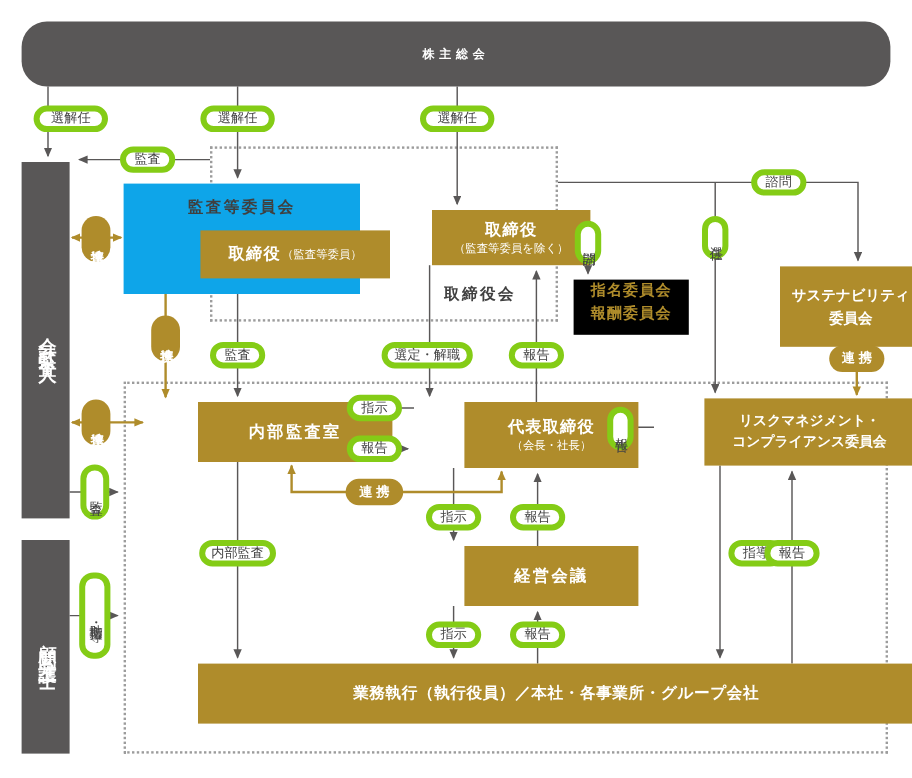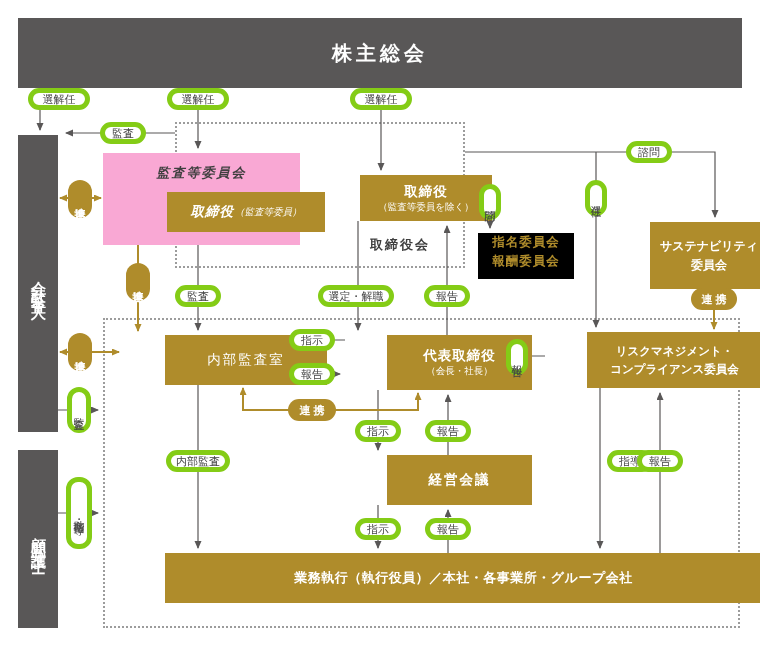--- a/index.html
+++ b/index.html
@@ -6,21 +6,21 @@
   body { font-family:"Liberation Sans","DejaVu Sans",sans-serif; background:#fff; }
   .stage { position:relative; width:760px; height:648px; background:#fff; overflow:hidden; }
   .abs { position:absolute; }
   .bar { background:#595757; color:#fff; display:flex; align-items:center; justify-content:center;
          font-weight:bold; z-index:2; }
   .vbar { background:#595757; color:#fff; display:flex; align-items:center; justify-content:center;
           font-weight:bold; writing-mode:vertical-rl; text-orientation:upright; letter-spacing:0.4em;
           font-size:15px; z-index:2; }
   .gold { background:#AF8C2B; color:#fff; display:flex; flex-direction:column; align-items:center;
           justify-content:center; z-index:2; text-align:center;margin-left:42px; }
-  .graybox { background:#f9a8d4; z-index:2;font-style:italic; }
+  .graybox { background:#0ea5e9; z-index:2; }
   .dotted { border:2px dotted #9c9c9c; z-index:0; }
   .pill { position:absolute; background:#fff; border:5px solid #84cc16; border-radius:12px; color:#444;
           font-size:11px; display:flex; align-items:center; justify-content:center; z-index:3; line-height:1; }
   .pillv { writing-mode:vertical-rl; text-orientation:upright; letter-spacing:1px; line-height:1.1; }
   .gpill { position:absolute; background:#AF8C2B; color:#fff; border-radius:12px; font-size:11px;
            font-weight:bold; display:flex; align-items:center; justify-content:center; z-index:3; line-height:1; }
   .gpillv { writing-mode:vertical-rl; text-orientation:upright; line-height:1.1; }
   .title-main { font-size:13.5px; font-weight:bold; letter-spacing:1px; }
   .title-sub { font-size:9.5px; letter-spacing:0; }
   .wires { position:absolute; left:0; top:0; z-index:1; }
@@ -72,21 +72,21 @@
       <path d="M138 235 L138 331" marker-start="url(#mo)" marker-end="url(#mo)"></path>
       <path d="M60 352 L119 352" marker-start="url(#mo)" marker-end="url(#mo)"></path>
       <path d="M243 388 L243 410 L418 410 L418 393" marker-start="url(#mo)" marker-end="url(#mo)"></path>
       <path d="M714 275 L714 329" marker-start="url(#mo)" marker-end="url(#mo)"></path>
     </g>
   </svg>
 
   <div class="abs dotted" style="left:175px; top:122px; width:290px; height:146px;"></div>
   <div class="abs dotted" style="left:103px; top:318px; width:637px; height:310px;"></div>
 
-  <div class="abs bar" style="left:18px; top:18px; width:724px; height:70px; font-size:20px; letter-spacing:4px;">
+  <div class="abs bar" style="left:18px; top:18px; width:724px; height:54px; font-size:10px; letter-spacing:4px;border-radius:21px;">
     <span>株主総会</span>
   </div>
   <div class="abs vbar" style="left:18px; top:135px; width:40px; height:297px;">
     <span>会計監査人</span>
   </div>
   <div class="abs vbar" style="left:18px; top:450px; width:40px; height:178px;">
     <span>顧問弁護士</span>
   </div>
 
   <div class="abs graybox" style="left:103px; top:153px; width:197px; height:92px;">
@@ -107,21 +107,21 @@
   <div class="goldtext" style="left:478px; top:233px; width:96px; height:46px;">
     <div>指名委員会</div>
     <div>報酬委員会</div>
   </div>
 
   <div class="abs gold" style="left:608px; top:222px; width:118px; height:67px; font-size:12px; font-weight:bold; line-height:1.55;">
     <div>サステナビリティ</div>
     <div>委員会</div>
   </div>
 
-  <div class="abs gold" style="left:123px; top:335px; width:162px; height:50px; font-size:13.5px; font-weight:normal; letter-spacing:2px;">
+  <div class="abs gold" style="left:123px; top:335px; width:162px; height:50px; font-size:13.5px; font-weight:bold; letter-spacing:2px;">
     <span>内部監査室</span>
   </div>
 
   <div class="abs gold" style="left:345px; top:335px; width:145px; height:55px;">
     <div class="title-main">代表取締役</div>
     <div class="title-sub">（会長・社長）</div>
   </div>
 
   <div class="abs gold" style="left:545px; top:332px; width:175px; height:56px; font-size:11.5px; font-weight:bold; line-height:1.6;">
     <div>リスクマネジメント・</div>

